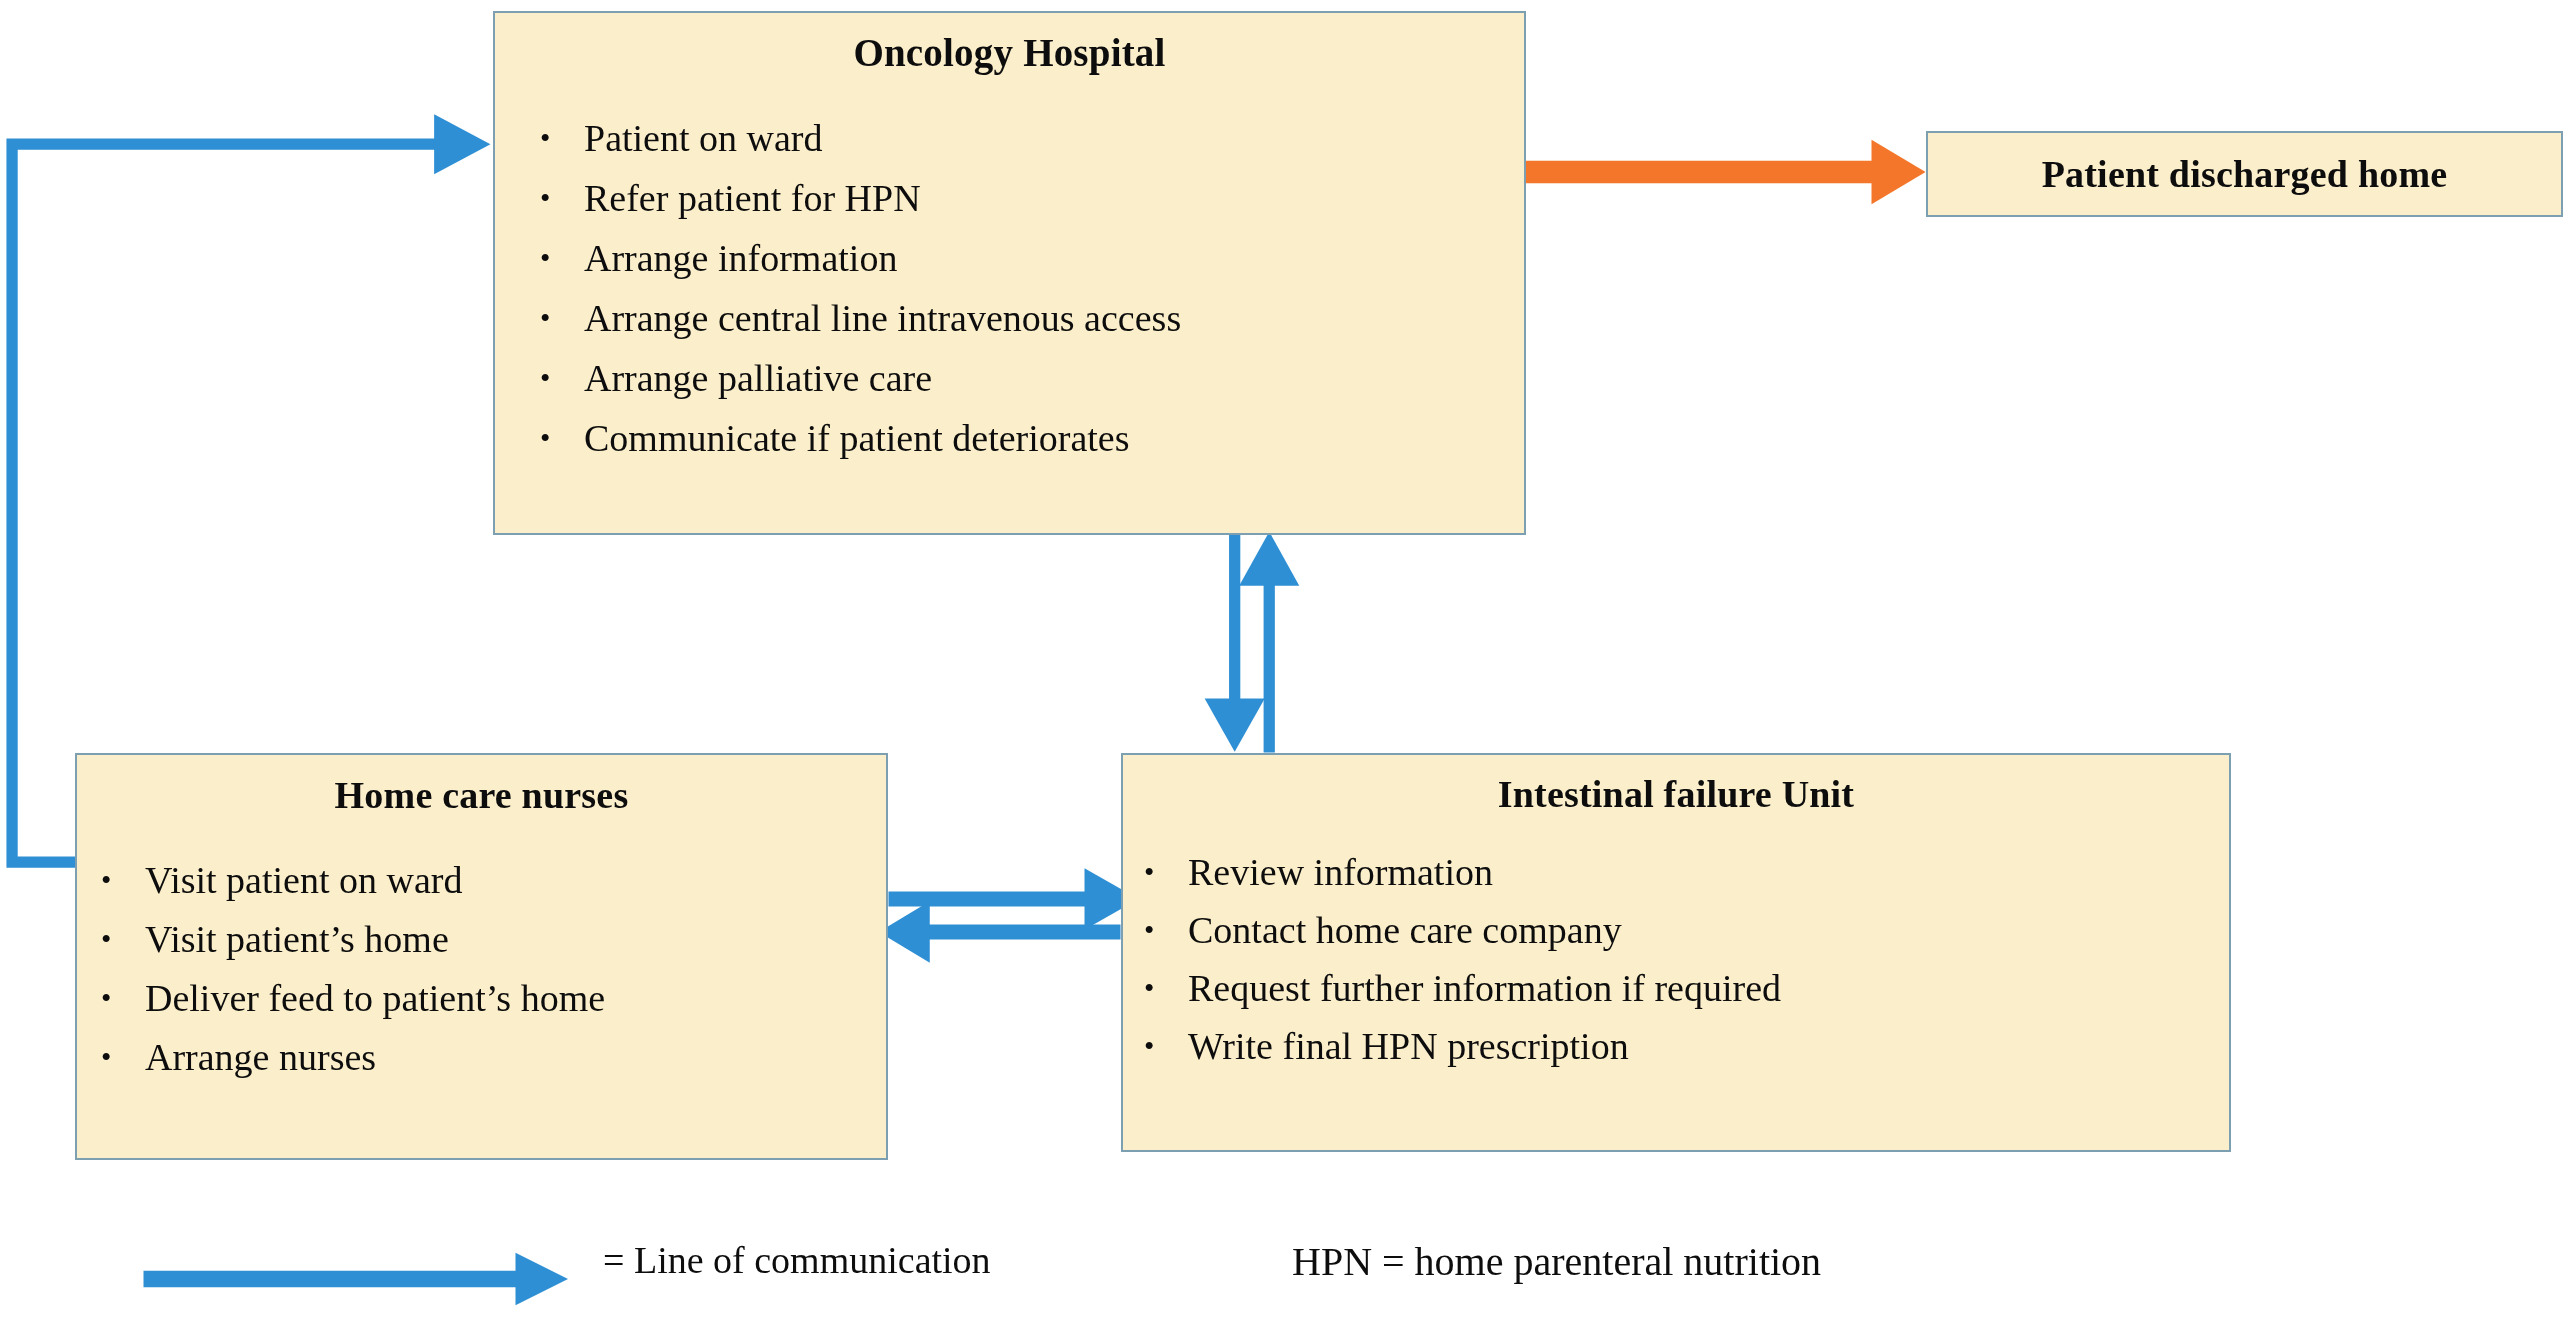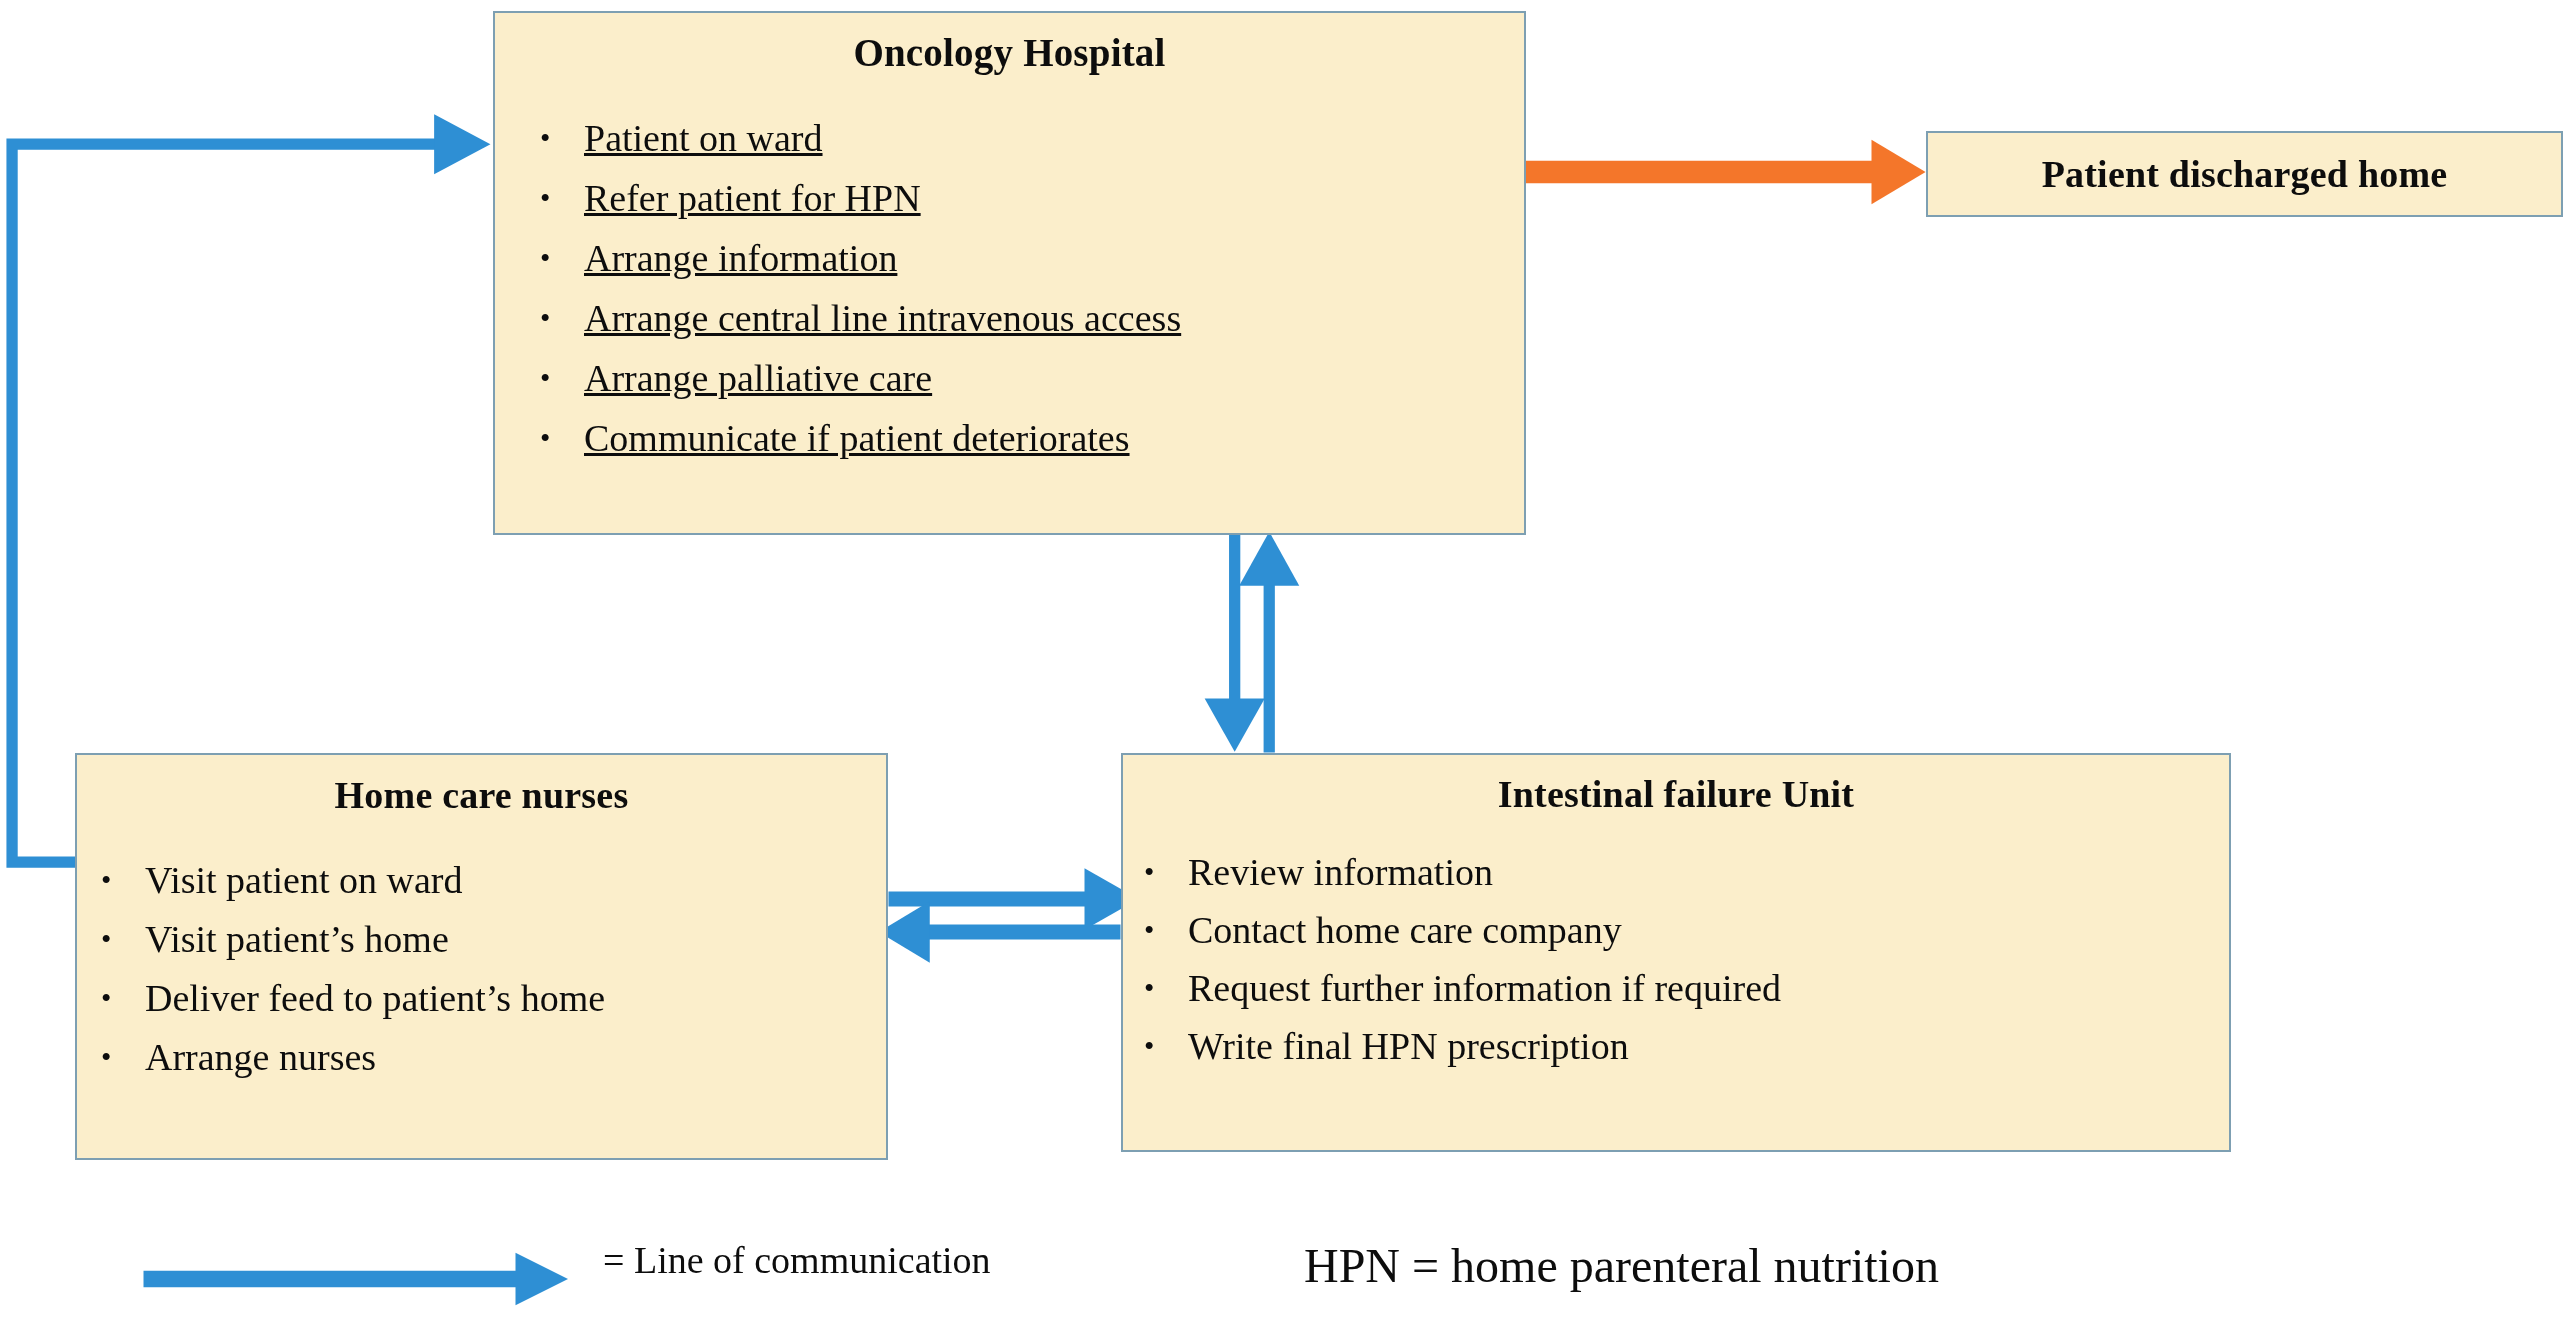--- a/index.html
+++ b/index.html
@@ -45,21 +45,21 @@
     font-size: 0.78em;
     line-height: inherit;
   }
 
   
   #node-oncology {
     left: 493px; top: 11.3px; width: 1033px; height: 524px;
   }
   #node-oncology .node-title { font-size: 39px; margin-top: 16.5px; }
   #node-oncology .bullets { margin-top: 33px; padding-left: 45px; }
-  #node-oncology .bullets li { font-size: 38px; line-height: 60px; padding-left: 44px; text-decoration: underline; }
+  #node-oncology .bullets li { font-size: 38px; line-height: 60px; padding-left: 44px; }
   #node-oncology .bullets li::before { left: 0; }
 
   
   #node-discharged {
     left: 1926px; top: 131px; width: 637px; height: 86px;
     display: flex; align-items: center; justify-content: center;
   }
   #node-discharged .node-title { font-size: 38px; margin: 0; }
 
   
@@ -93,21 +93,21 @@
     left: 143px; top: 1232px;
     width: 2253px; height: 83px;
   }
   #legend-arrow { position: absolute; left: 0; top: 16.5px; }
   #legend-comm-text {
     position: absolute; left: 460px; top: 6px;
     font-size: 38px; color: #0d0d0d; white-space: nowrap;
   }
   #legend-hpn-text {
     position: absolute; left: 1149px; top: 6px;
-    font-size: 48px; color: #0d0d0d; white-space: nowrap; margin-left: 12px;
+    font-size: 40px; color: #0d0d0d; white-space: nowrap;
   }
 </style>
 </head>
 <body>
 
 <div id="canvas">
 
   <svg class="arrow-svg" id="arrow-layer" style="left:0; top:0;" width="2576" height="1330" viewBox="0 0 3430 1771">
 
     <g>

